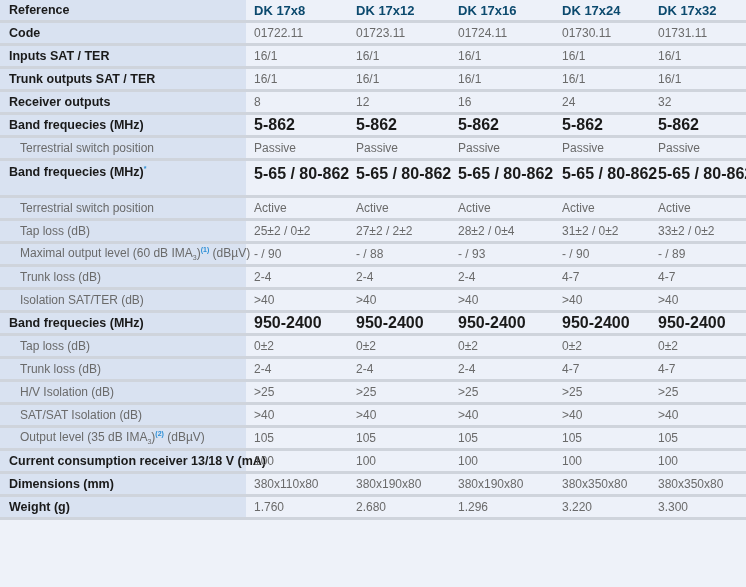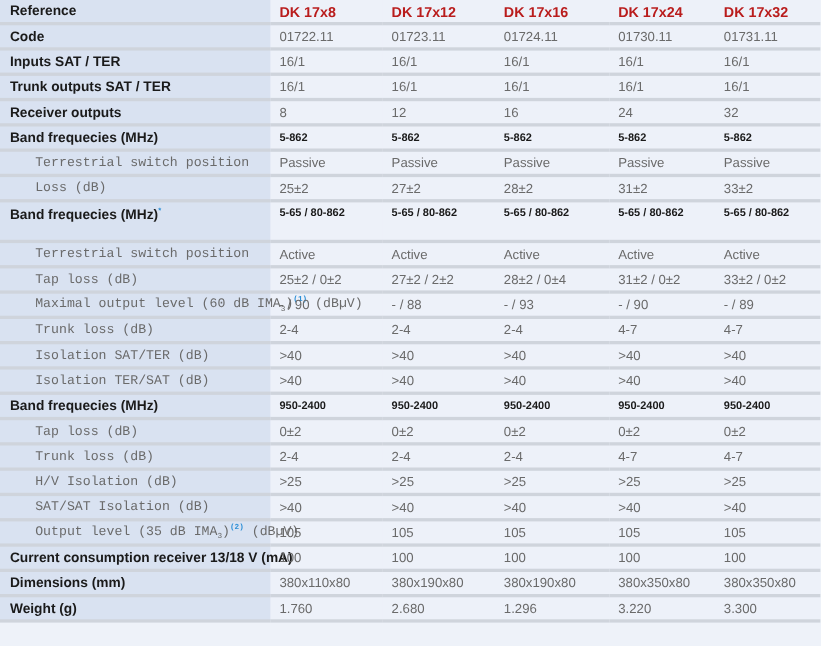--- a/index.html
+++ b/index.html
@@ -32,25 +32,25 @@
   td.label, th.label {
     background: #d9e2f1;
     padding-left: 9px;
     color: #6a6a6a;
   }
   td.label.bold, th.label.bold {
     font-weight: bold;
     color: #1a1a1a;
     font-size: 12.5px;
   }
-  td.label.sub { padding-left: 32px; font-family: Liberation Mono, monospace; }
+  td.label.sub { padding-left: 20px; }
   td.val { background: #edf1f9; padding-left: 8px; }
-  th { font-weight: bold; color: #b91c1c; font-size: 13px; background: #edf1f9; padding-left: 8px; }
+  th { font-weight: bold; color: #0c4a6e; font-size: 13px; background: #edf1f9; padding-left: 8px; }
   th.label { font-size: 13px; }
-  td.val.bold { font-weight: bold; color: #1a1a1a; font-size: 10px; margin-left: 42px; }
+  td.val.bold { font-weight: bold; color: #1a1a1a; font-size: 16px; margin-left: 42px; }
   tr.tall td { height: 30px; vertical-align: top; padding-top: 4px; }
   sup.fn { color: #2a8ed6; font-size: 7px; font-weight: bold; }
   sub.s { font-size: 7px; }
 </style>
 </head>
 <body>
 
 <table>
   <colgroup>
     <col class="c0">
@@ -112,28 +112,20 @@
         <td class="val bold">5-862</td>
       </tr>
       <tr>
         <td class="label sub"><span>Terrestrial switch position</span></td>
         <td class="val">Passive</td>
         <td class="val">Passive</td>
         <td class="val">Passive</td>
         <td class="val">Passive</td>
         <td class="val">Passive</td>
       </tr>
-      <tr>
-        <td class="label sub"><span>Loss (dB)</span></td>
-        <td class="val">25±2</td>
-        <td class="val">27±2</td>
-        <td class="val">28±2</td>
-        <td class="val">31±2</td>
-        <td class="val">33±2</td>
-      </tr>
       <tr class="tall">
         <td class="label bold"><span>Band frequecies (MHz)</span><sup class="fn">*</sup></td>
         <td class="val bold">5-65 / 80-862</td>
         <td class="val bold">5-65 / 80-862</td>
         <td class="val bold">5-65 / 80-862</td>
         <td class="val bold">5-65 / 80-862</td>
         <td class="val bold">5-65 / 80-862</td>
       </tr>
       <tr>
         <td class="label sub"><span>Terrestrial switch position</span></td>
@@ -169,28 +161,20 @@
       </tr>
       <tr>
         <td class="label sub"><span>Isolation SAT/TER (dB)</span></td>
         <td class="val">&gt;40</td>
         <td class="val">&gt;40</td>
         <td class="val">&gt;40</td>
         <td class="val">&gt;40</td>
         <td class="val">&gt;40</td>
       </tr>
       <tr>
-        <td class="label sub"><span>Isolation TER/SAT (dB)</span></td>
-        <td class="val">&gt;40</td>
-        <td class="val">&gt;40</td>
-        <td class="val">&gt;40</td>
-        <td class="val">&gt;40</td>
-        <td class="val">&gt;40</td>
-      </tr>
-      <tr>
         <td class="label bold"><span>Band frequecies (MHz)</span></td>
         <td class="val bold">950-2400</td>
         <td class="val bold">950-2400</td>
         <td class="val bold">950-2400</td>
         <td class="val bold">950-2400</td>
         <td class="val bold">950-2400</td>
       </tr>
       <tr>
         <td class="label sub"><span>Tap loss (dB)</span></td>
         <td class="val">0±2</td>

